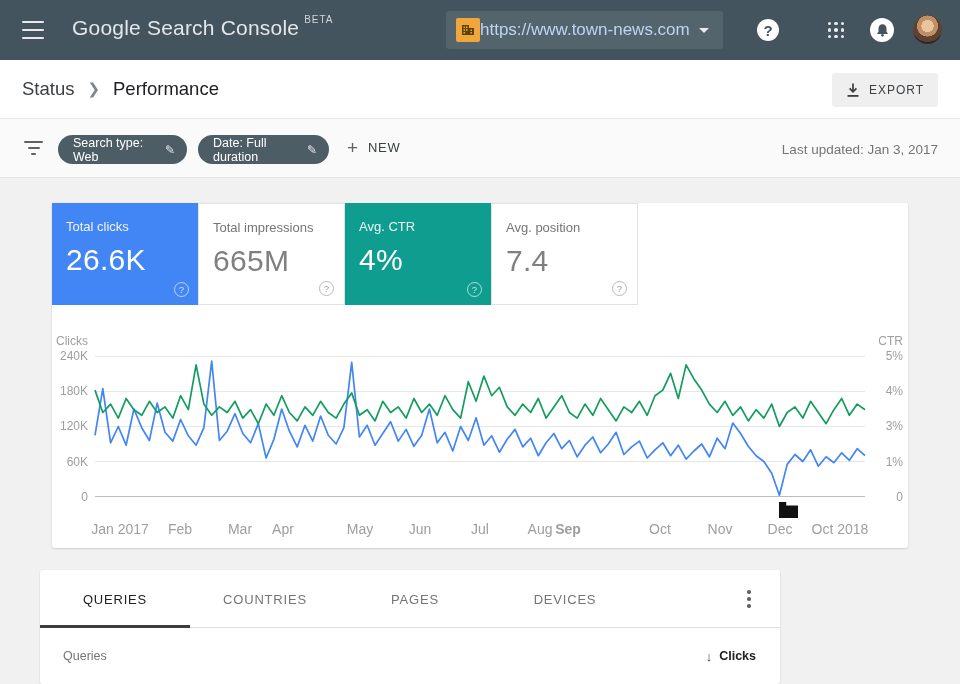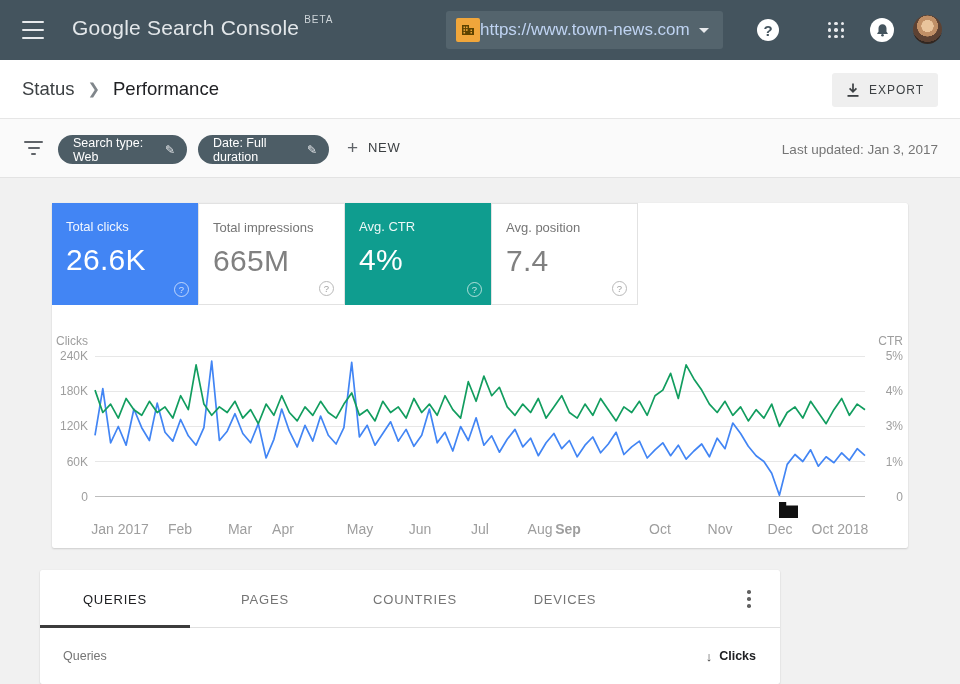--- a/index.html
+++ b/index.html
@@ -241,24 +241,24 @@
 
   <div class="flag"></div>
 </div>
 
 <div class="card tablecard">
   <div class="tabs">
     <div class="tab active">
         <span>QUERIES</span>
       </div>
     <div class="tab">
+        <span>COUNTRIES</span>
+      </div>
+    <div class="tab">
         <span>PAGES</span>
-      </div>
-    <div class="tab">
-        <span>COUNTRIES</span>
       </div>
     <div class="tab">
         <span>DEVICES</span>
       </div>
   </div>
   <div class="kebab">
       <i></i>
       <i></i>
       <i></i>
     </div>

